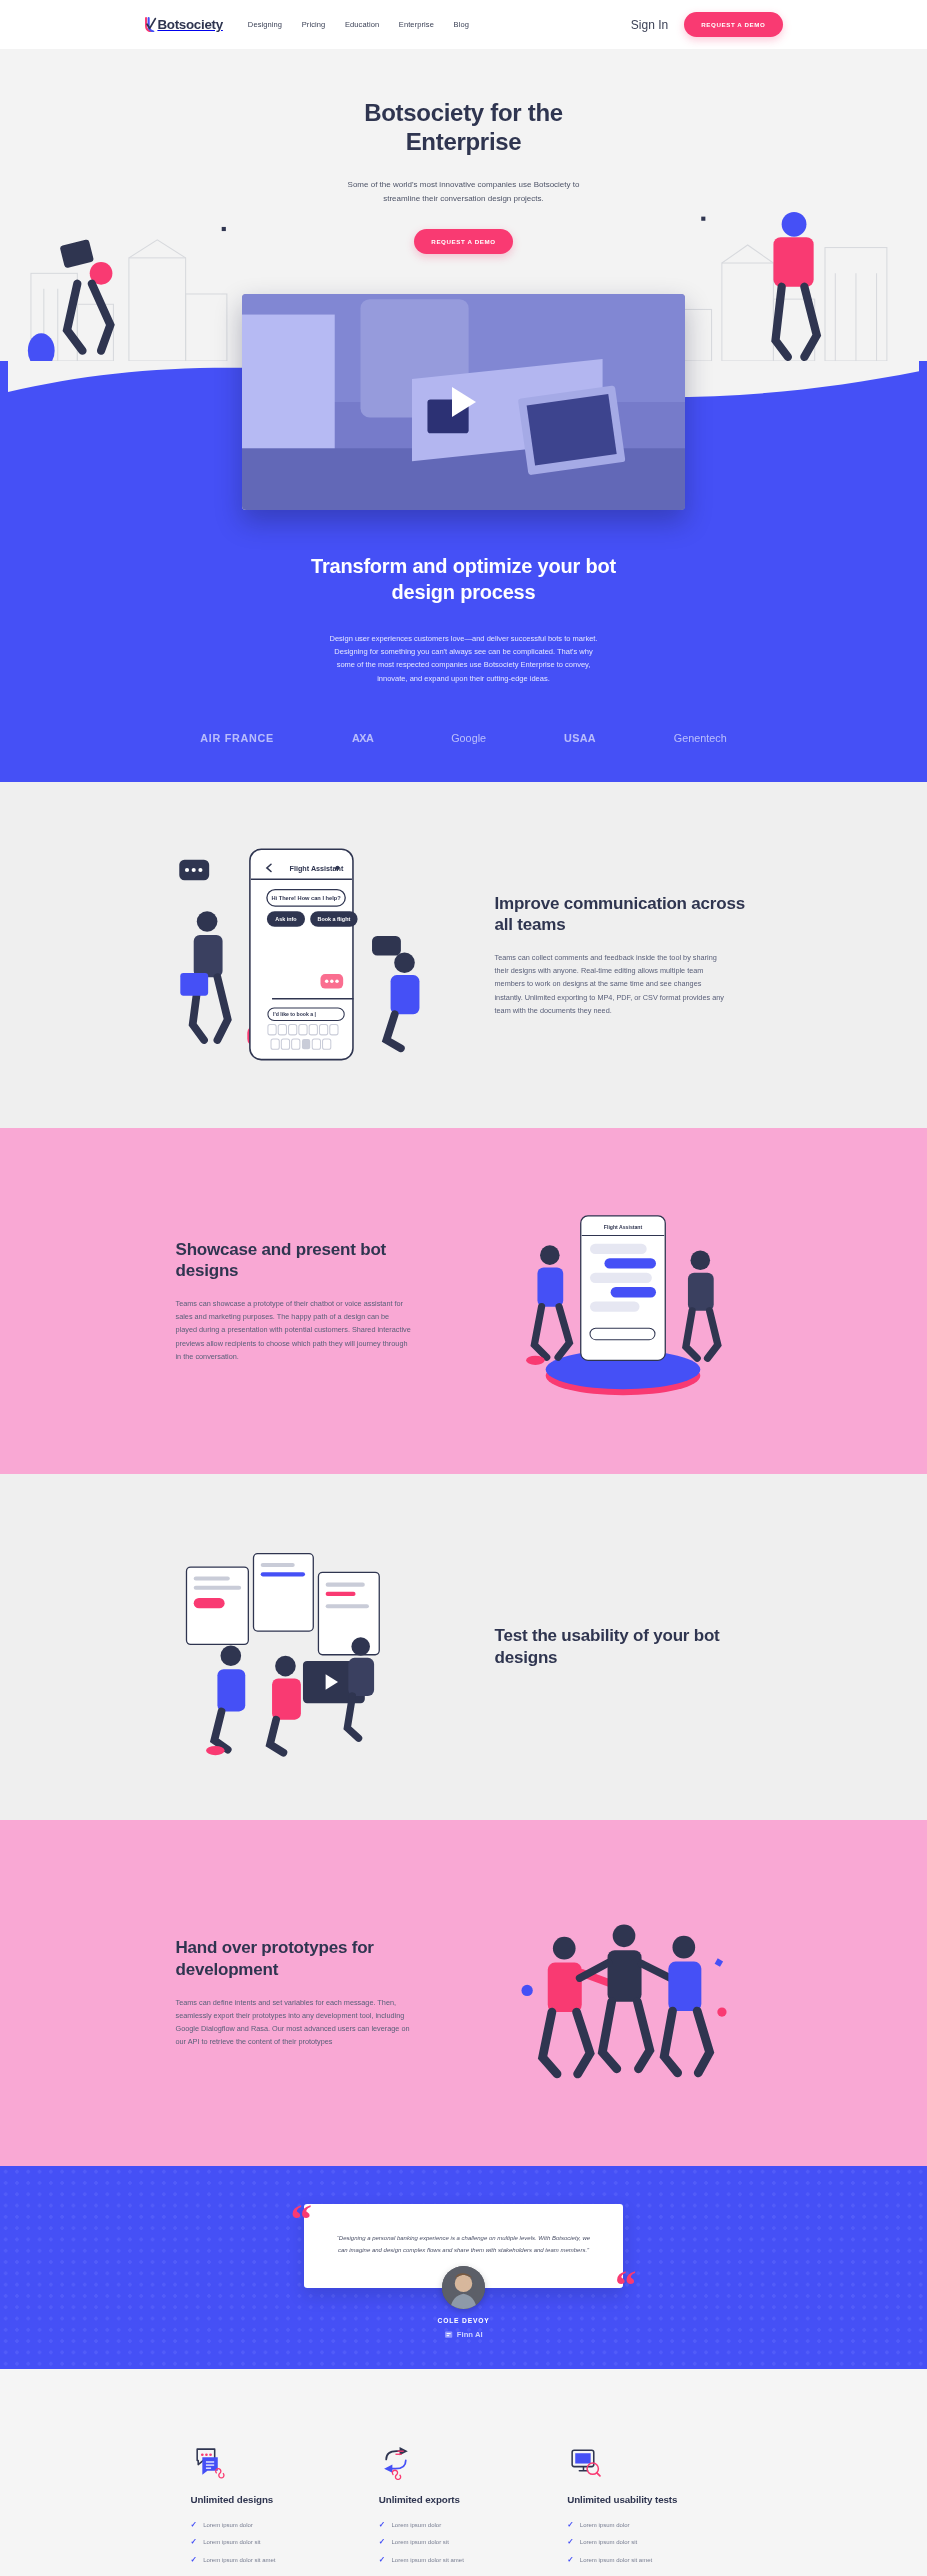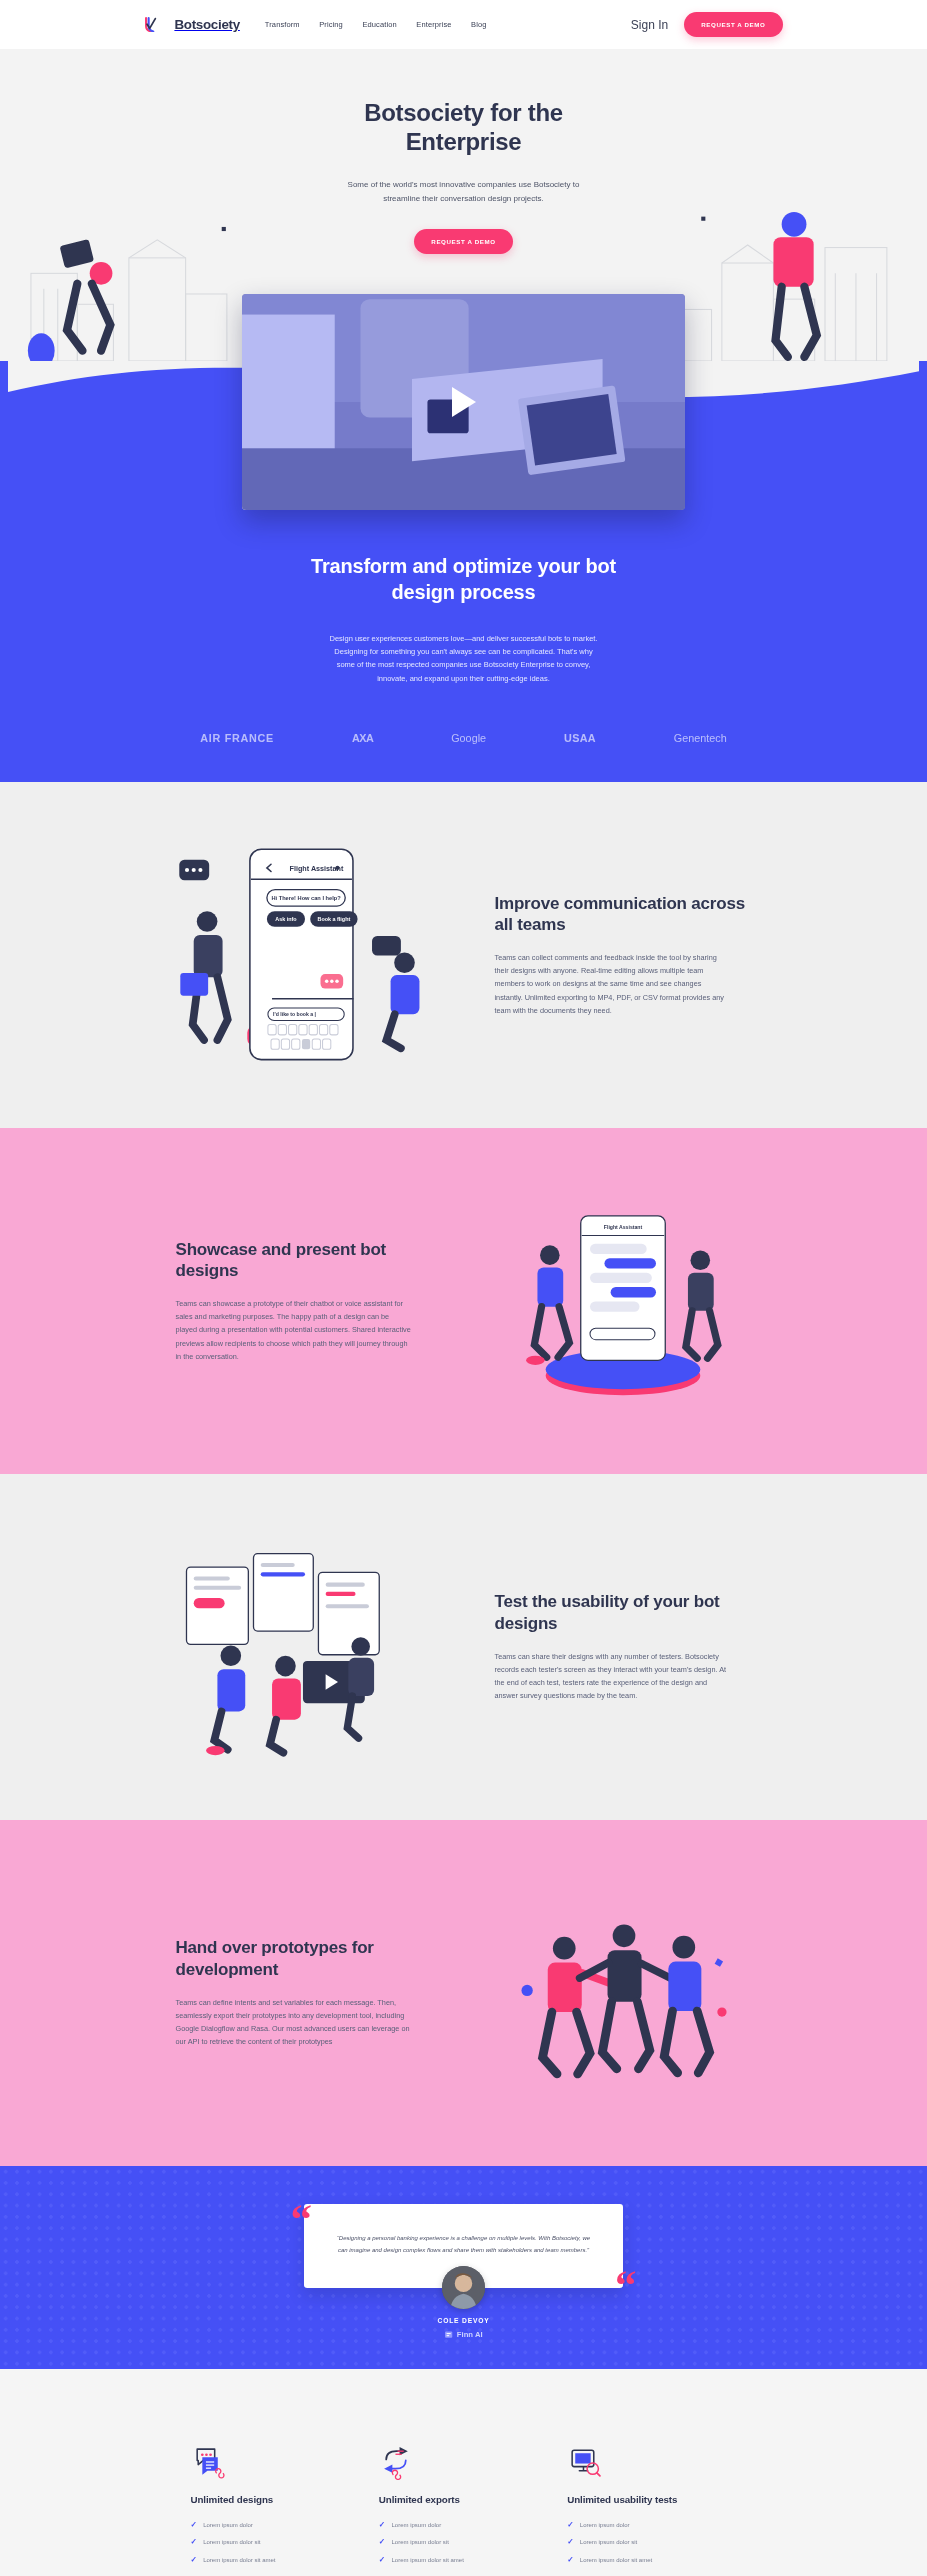--- a/index.html
+++ b/index.html
@@ -4,21 +4,21 @@
 <style>
   *{box-sizing:border-box;margin:0;padding:0;}
   html,body{width:927px;}
   body{font-family:"Liberation Sans",sans-serif;background:#ffffff;color:#2f3550;
        -webkit-font-smoothing:antialiased;overflow-x:hidden;}
   .page{width:927px;position:relative;overflow:hidden;}
 
   
   .nav{height:49px;background:#fff;display:flex;align-items:center;padding:0 0 0 0;}
   .nav-inner{width:639px;margin:0 auto;display:flex;align-items:center;}
-  .logo{display:flex;align-items:center;gap:17px;margin-right:25px;text-align:right;}
+  .logo{display:flex;align-items:center;gap:0;margin-right:25px;text-align:right;}
   .logo-mark{width:13.4px;height:15.5px;position:relative;flex:none;}
   .logo-text{font-size:13.4px;font-weight:700;letter-spacing:-0.3px;color:#2f3550;}
   .nav-links{display:flex;align-items:center;gap:19.6px;}
   .nav-link{font-size:7.5px;color:#3c4257;text-decoration:none;letter-spacing:0.1px;}
   .nav-right{margin-left:auto;display:flex;align-items:center;gap:15.5px;}
   .signin{font-size:12px;color:#3c4257;text-decoration:none;}
   .btn-demo{background:#f93a72;color:#fff;border:none;border-radius:15.5px;
     padding:8.8px 17.5px;font-size:6.2px;font-weight:700;letter-spacing:0.6px;
     text-transform:uppercase;cursor:pointer;box-shadow:0 3.1px 8.2px rgba(249,58,114,.28);
     font-family:"Liberation Sans",sans-serif;}
@@ -110,21 +110,21 @@
         <span class="logo-mark">
           <svg width="13.4" height="15.5" viewBox="0 0 26 30">
             <path d="M4 2 L4 17 Q4 26 13 28" fill="none" stroke="#f93a72" stroke-width="4" stroke-linecap="round"></path>
             <path d="M9 2 L9 17 Q9 26 18 28" fill="none" stroke="#4550f6" stroke-width="4" stroke-linecap="round"></path>
             <path d="M6 14 L11 22 L22 3" fill="none" stroke="#2f3550" stroke-width="3.4" stroke-linecap="round" stroke-linejoin="round"></path>
           </svg>
         </span>
         <span class="logo-text">Botsociety</span>
       </a>
       <div class="nav-links">
-        <a class="nav-link" href="#">Transform</a>
+        <a class="nav-link" href="#">Designing</a>
         <a class="nav-link" href="#">Pricing</a>
         <a class="nav-link" href="#">Education</a>
         <a class="nav-link" href="#">Enterprise</a>
         <a class="nav-link" href="#">Blog</a>
       </div>
       <div class="nav-right">
         <a class="signin" href="#">Sign In</a>
         <button class="btn-demo">REQUEST A DEMO</button>
       </div>
     </div>
@@ -329,21 +329,20 @@
           <path d="M206 356 L194 404 L220 420" stroke="#2f3550" stroke-width="15" fill="none" stroke-linecap="round"></path>
           <rect x="258" y="242" width="120" height="82" rx="8" fill="#2f3550"></rect>
           <path d="M302 268 L326 283 L302 298 Z" fill="#fff"></path>
           <circle cx="370" cy="214" r="18" fill="#2f3550"></circle>
           <rect x="346" y="236" width="50" height="74" rx="12" fill="#3a4060"></rect>
           <path d="M354 310 L344 372 L366 392" stroke="#2f3550" stroke-width="14" fill="none" stroke-linecap="round"></path>
         </svg>
       </div>
       <div class="col txt">
         <h2>Test the usability of your bot designs</h2>
-        <p>Teams can share their designs with any number of testers. Botsociety records each tester's screen as they interact with your team's design. At the end of each test, testers rate the experience of the design and answer survey questions made by the team.</p>
       </div>
     </div>
   </section>
 
   <section class="sec-b">
     <div class="frow">
       <div class="col txt">
         <h2>Hand over prototypes for development</h2>
         <p>Teams can define intents and set variables for each message. Then, seamlessly export their prototypes into any development tool, including Google Dialogflow and Rasa. Our most advanced users can leverage on our API to retrieve the content of their prototypes</p>
       </div>

